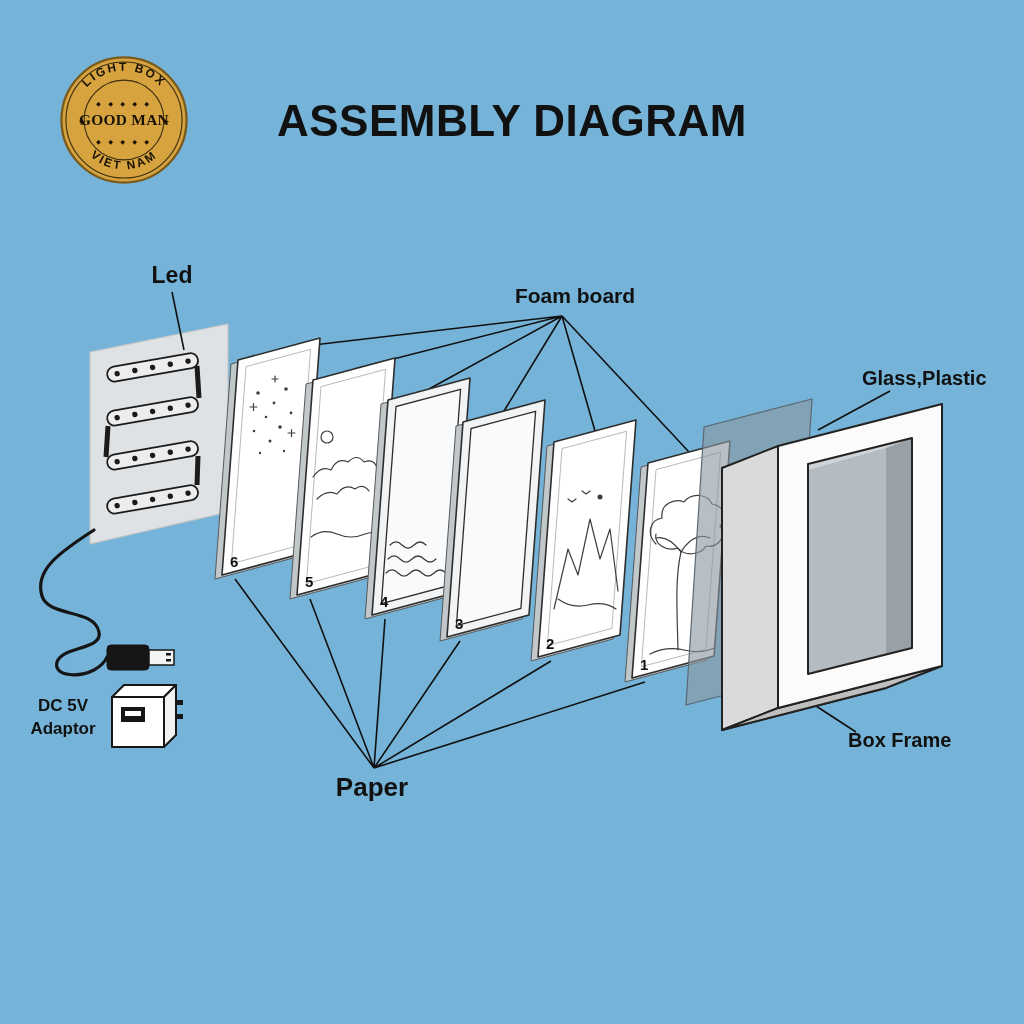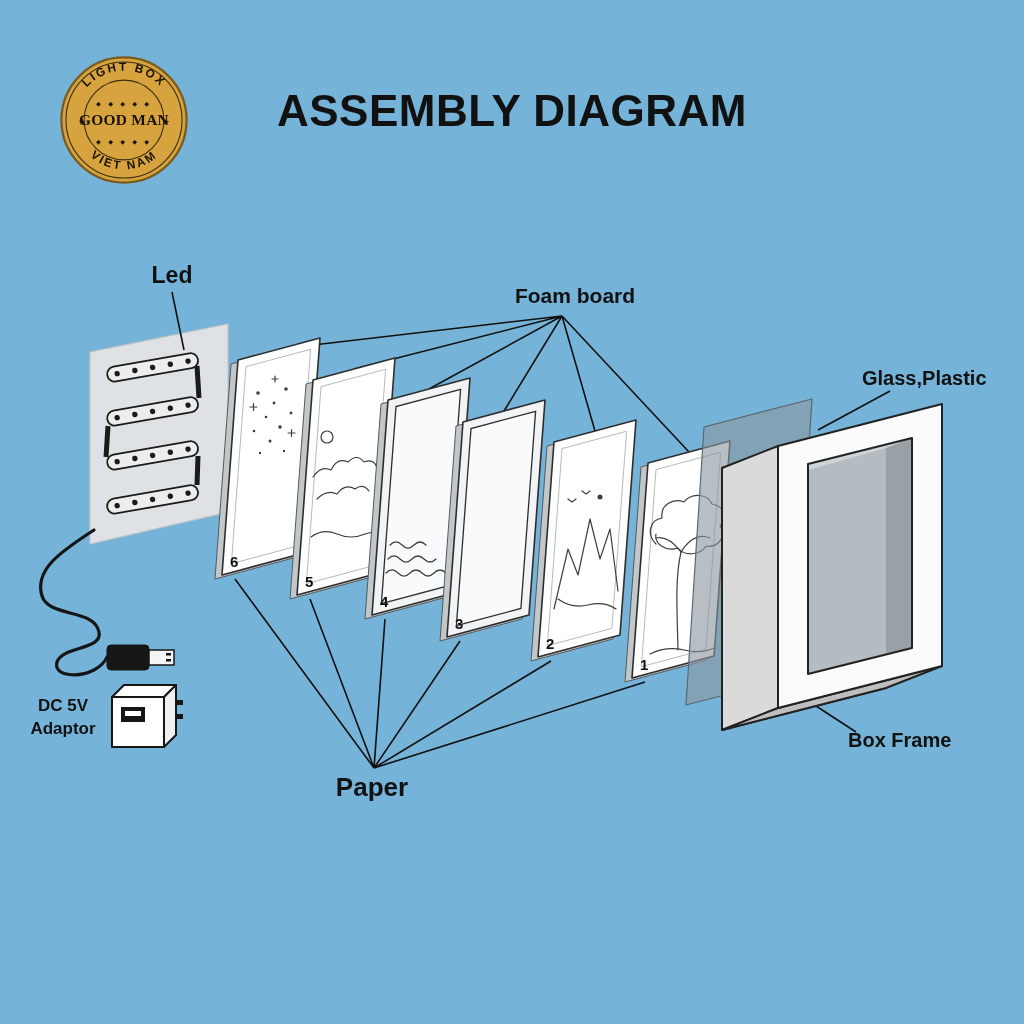--- a/index.html
+++ b/index.html
@@ -1,19 +1,19 @@
 <!DOCTYPE html>
 <html style="--color-background: #75b4d8; --color-badge_gold: #d6a33f; --color-ink: #111111; --color-panel_white: #ffffff; --color-frame_gray: #cfcfcf; --color-glass_gray: #8b98a2;"><head>
 <meta charset="utf-8">
 <style>
   html,body{margin:0;padding:0;}
   .canvas{position:relative;width:1024px;height:1024px;overflow:hidden;
     background:var(--color-background,#75b4d8);
     font-family:"Liberation Sans",sans-serif;}
-  .title{position:absolute;top:86px;left:0;right:0;text-align:center;
+  .title{position:absolute;top:96px;left:0;right:0;text-align:center;
     font-size:44px;font-weight:bold;color:var(--color-ink,#131313);letter-spacing:.5px;}
   .logo{position:absolute;left:56px;top:52px;}
   .diagram{position:absolute;inset:0;}
 
   
   .gold{fill:var(--color-badge_gold,#d6a33f);}
   .badge-arc{font-size:13px;font-weight:bold;letter-spacing:2.5px;fill:#191204;text-anchor:middle;}
   .badge-name{font-family:"Liberation Serif",serif;font-size:17px;font-weight:bold;
     fill:#191204;text-anchor:middle;letter-spacing:.3px;}
   .badge-deco{font-size:7px;letter-spacing:3px;fill:#191204;text-anchor:middle;}

